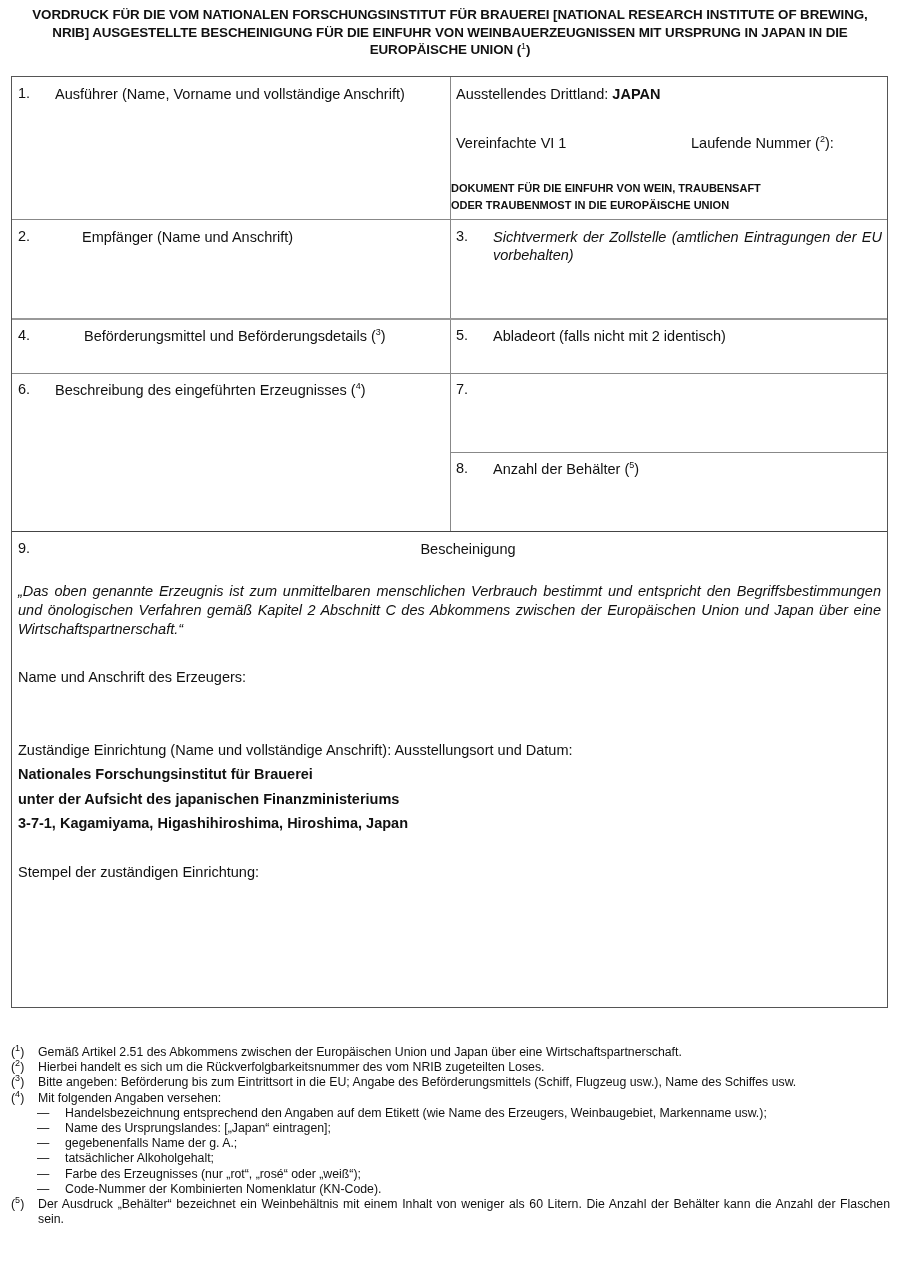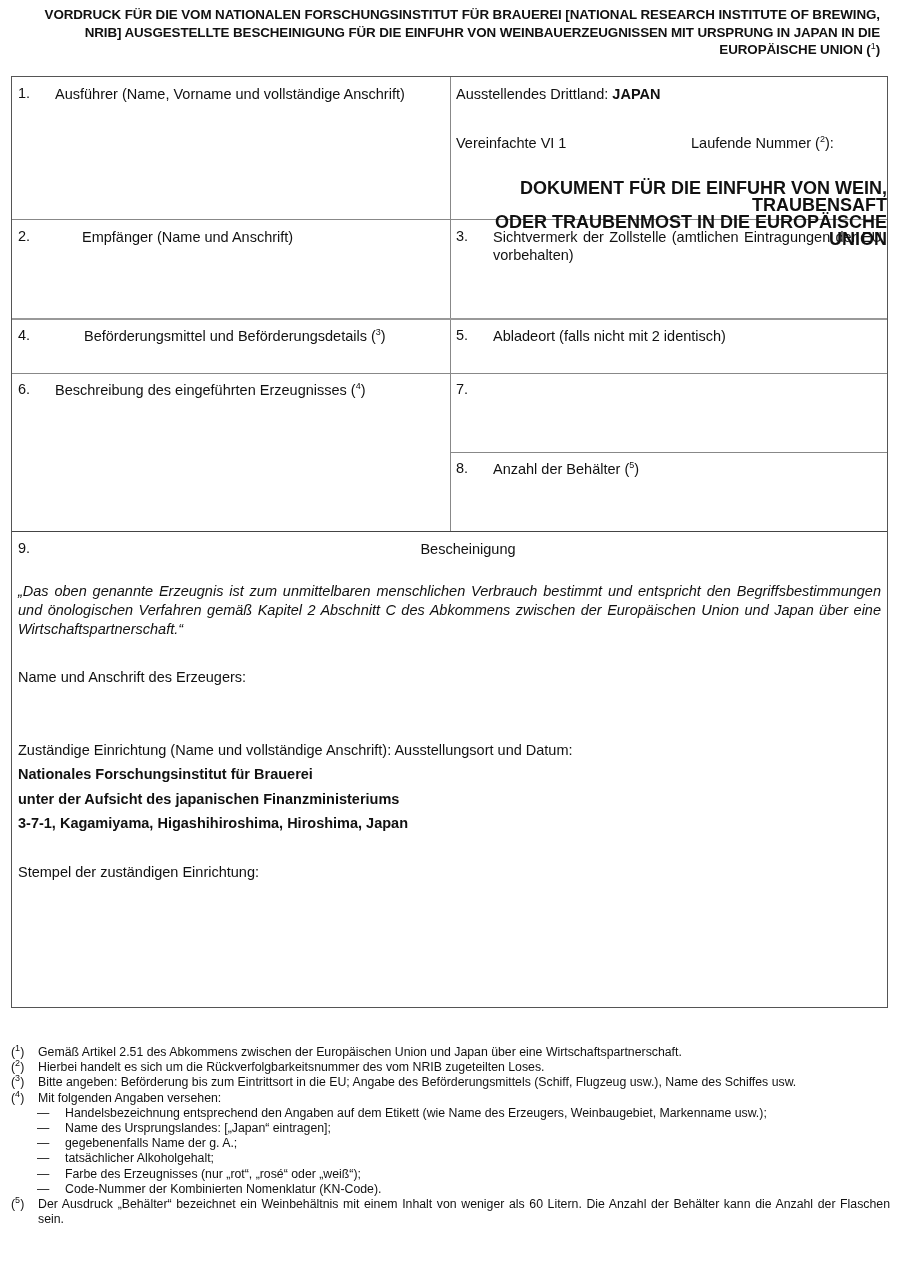--- a/index.html
+++ b/index.html
@@ -2,38 +2,38 @@
 <html><head>
 <meta charset="utf-8">
 <style>
   html, body { margin: 0; padding: 0; background: #ffffff; }
   body {
     width: 900px; height: 1264px; position: relative; overflow: hidden;
     font-family: "Liberation Sans", sans-serif; color: #111111; font-size: 14.5px;
   }
   .title {
     position: absolute; left: 20px; top: 6px; width: 860px;
-    text-align: right; font-weight: bold; font-size: 13.4px; line-height: 17.5px;
+    text-align: center; font-weight: bold; font-size: 13.4px; line-height: 17.5px;
     font-stretch: condensed; letter-spacing: -0.1px;
   }
   sup { font-size: 9px; line-height: 0; vertical-align: super; font-weight: normal; }
   .table {
     position: absolute; left: 11px; top: 76px; width: 877px; height: 932px;
     border: 1px solid #555; box-sizing: border-box;
   }
   .vline { position: absolute; width: 1px; background: #888; }
   .hline { position: absolute; height: 1px; background: #888; }
   .cell { position: absolute; box-sizing: border-box; }
   .num { position: absolute; left: 6px; }
   .lbl { position: absolute; left: 43px; right: 6px; line-height: 18px; text-align: justify; }
   .txt { position: absolute; line-height: 18px; }
   .bold { font-weight: bold; }
   .center-bold {
-    position: absolute; left: 0; right: 0; text-align: right; font-weight: bold;
-    font-size: 18px; line-height: 17px;
+    position: absolute; left: 0; right: 0; text-align: left; font-weight: bold;
+    font-size: 11px; line-height: 17px;
   }
   .cert-quote {
     position: absolute; left: 6px; right: 6px; font-style: italic; line-height: 19px;
     text-align: justify; text-align-last: left;
   }
   .footnotes {
     position: absolute; left: 11px; top: 1045px; width: 879px;
     font-size: 12.3px; line-height: 15.2px;
   }
   .fn { position: relative; padding-left: 27px; text-align: justify; }
@@ -78,21 +78,21 @@
     </div>
   </div>
 
   <div class="cell" style="left:0; top:143px; width:438px; height:98px;">
     <span class="num" style="top:8px;">2.</span>
     <div class="lbl" style="top:8px;margin-left:27px;">Empfänger (Name und Anschrift)</div>
   </div>
 
   <div class="cell" style="left:439px; top:143px; width:436px; height:98px;">
     <span class="num" style="top:8px; left:5px;">3.</span>
-    <div class="lbl" style="top:8px; left:42px; right:5px;">Sichtvermerk der Zollstelle (amtlichen Eintragungen der EU vorbehalten)</div>
+    <div class="lbl" style="top:8px; left:42px; right:5px;font-style:italic;">Sichtvermerk der Zollstelle (amtlichen Eintragungen der EU vorbehalten)</div>
   </div>
 
   <div class="cell" style="left:0; top:243px; width:438px; height:53px;">
     <span class="num" style="top:7px;">4.</span>
     <div class="lbl" style="top:7px; text-align:left;margin-left:29px;">
       <span>Beförderungsmittel und Beförderungsdetails (</span><sup>3</sup><span>)</span>
     </div>
   </div>
 
   <div class="cell" style="left:439px; top:243px; width:436px; height:53px;">

